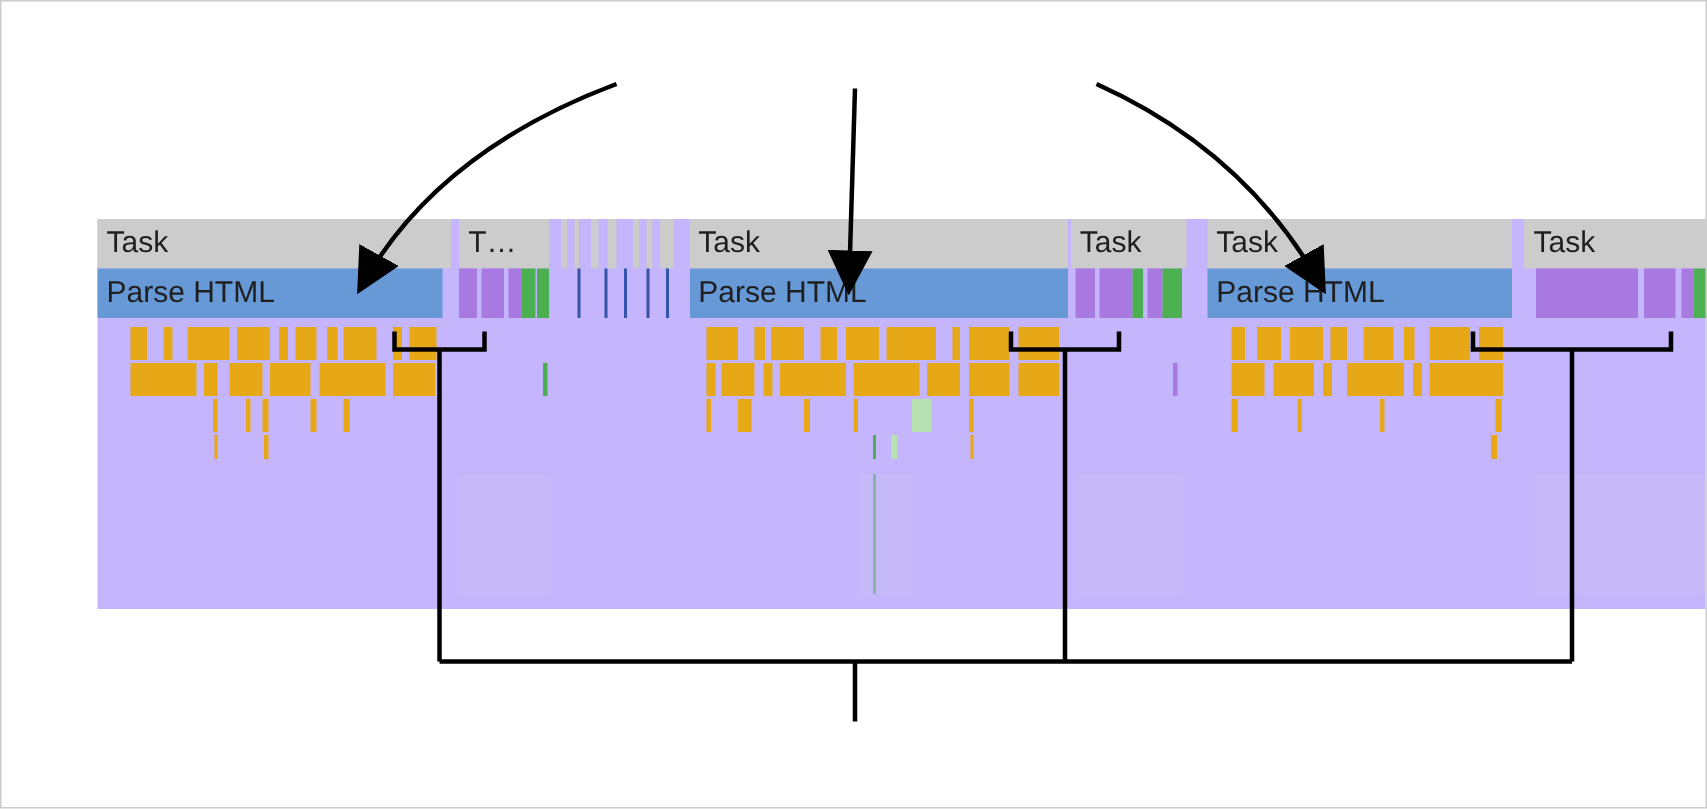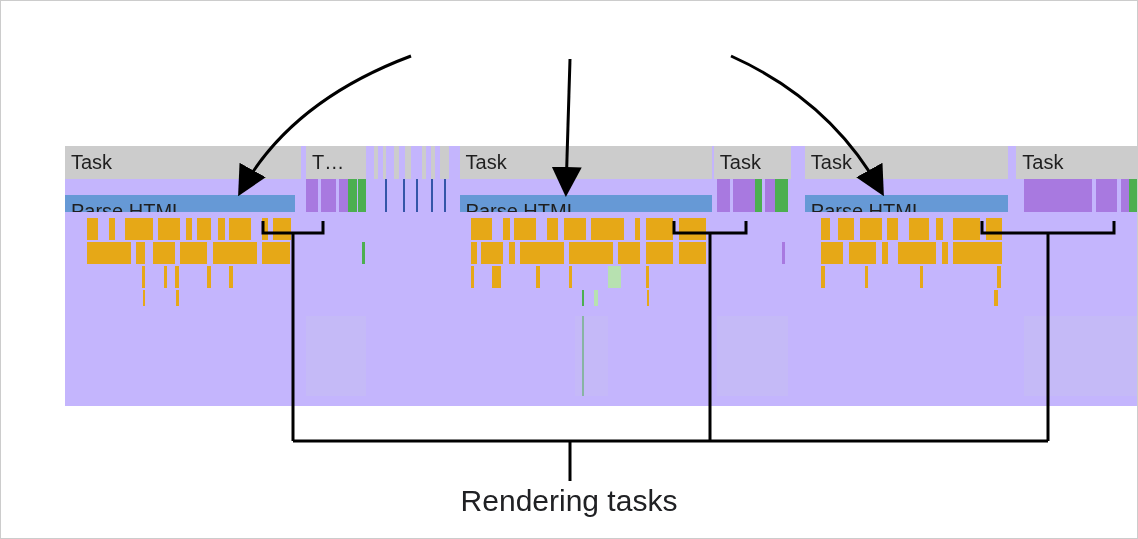--- a/index.html
+++ b/index.html
@@ -67,21 +67,21 @@
     top:0; bottom:0;
     background: #cccccc;
   }
   
   .parse-row {
     position: absolute;
     top: 33px; left: 0; right: 0; height: 33px;
   }
   .parse-block {
     position: absolute;
-    top: 16px; bottom: 0;
+    top: 0; bottom: 0;
     background: #6699d6;
     font-size: 20px;
     color: #1f1f1f;
     padding-left: 6px;
     line-height: 33px;
     white-space: nowrap;
     overflow: hidden;
   }
   .render-cluster {
     position: absolute;
@@ -267,21 +267,20 @@
 
         <div class="fgray" style="top:100px; height:80px; left:22%; width:5.5%; opacity:0.15;"></div>
         <div class="fgray" style="top:100px; height:80px; left:46.5%; width:3%; opacity:0.12;"></div>
         <div class="fgrn" style="top:100px; height:80px; left:47.2%; width:0.2%; opacity:0.5;"></div>
         <div class="fgray" style="top:100px; height:80px; left:59.5%; width:6.5%; opacity:0.15;"></div>
         <div class="fgray" style="top:100px; height:80px; left:87.5%; width:12%; opacity:0.15;"></div>
       </div>
     </div>
   </div>
 
-  <div class="bottom-label">Rendering tasks</div>
 
   <svg class="overlay" width="1138" height="539">
     <defs>
       <marker id="arrowhead" markerWidth="10" markerHeight="10" refX="8" refY="5" orient="auto">
         <path d="M0,0 L10,5 L0,10 Z" fill="#000"></path>
       </marker>
     </defs>
 
     <path d="M 410 55 Q 290 100 240 190" stroke="#000" stroke-width="3" fill="none" marker-end="url(#arrowhead)"></path>
     <path d="M 569 58 L 565 190" stroke="#000" stroke-width="3" fill="none" marker-end="url(#arrowhead)"></path>

